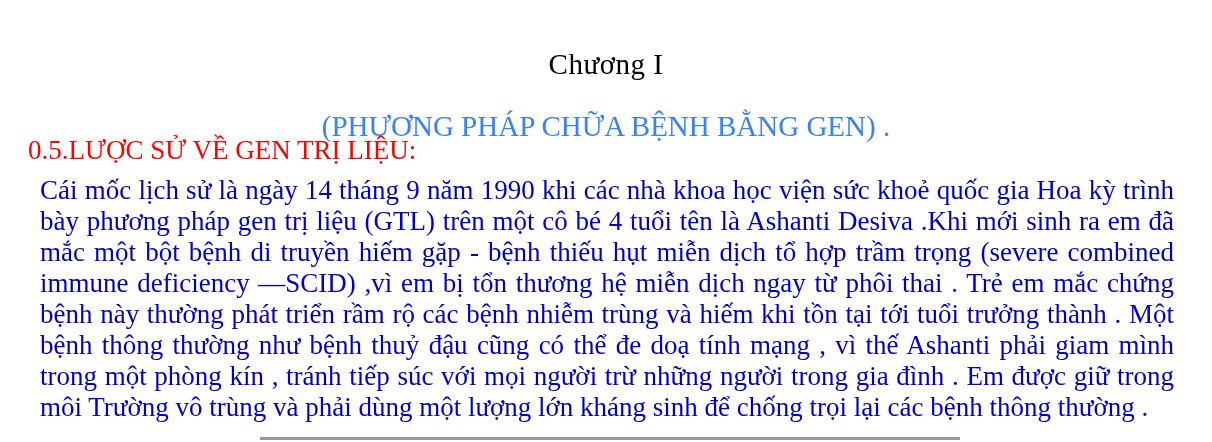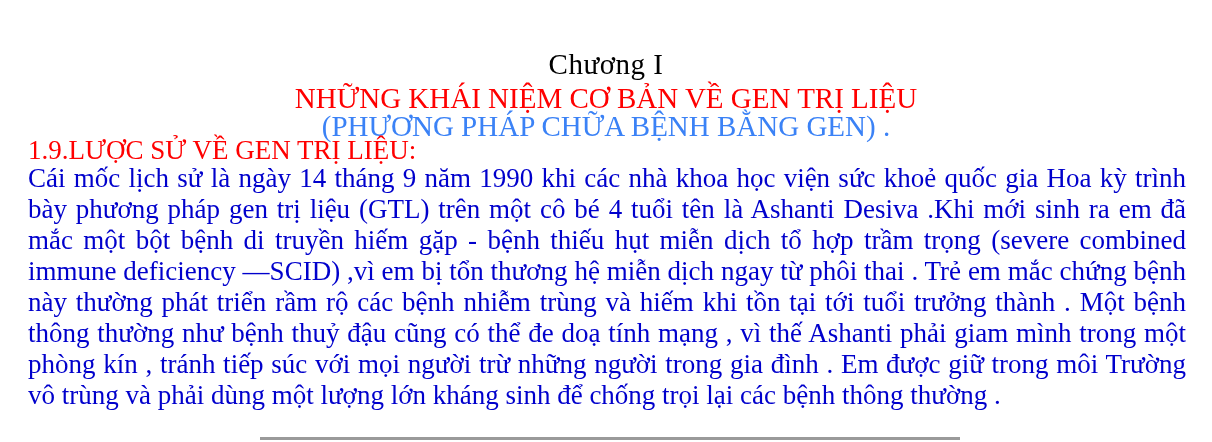--- a/index.html
+++ b/index.html
@@ -63,43 +63,42 @@
     top: 163px;
     left: 28px;
     width: 1158px;
     font-size: 27px;
     line-height: 31px;
     color: #0000cc;
     text-align: justify;
     text-justify: inter-word;
   }
   .body-text p {
-    margin: 0;
+    margin: 12px;
   }
   .bottom-rule {
     position: absolute;
     left: 260px;
     top: 437px;
     width: 700px;
     height: 3px;
     background: #9a9a9a;
   }
 </style>
 </head>
 <body>
 
 <div class="page">
 
   <div class="chapter-line">Chương  I</div>
 
-  <div class="title-line-1">NHỮNG KHÁI NIỆM CƠ BẢN VỀ GEN TRỊ LIỆU</div>
 
   <div class="title-line-2">(PHƯƠNG PHÁP CHỮA BỆNH BẰNG GEN) .</div>
 
-  <div class="section-heading">1.9.LƯỢC SỬ VỀ GEN TRỊ LIỆU:</div>
+  <div class="section-heading">0.5.LƯỢC SỬ VỀ GEN TRỊ LIỆU:</div>
 
   <div class="body-text">
     <p>Cái mốc lịch sử là ngày 14 tháng 9 năm 1990 khi  các nhà khoa học viện sức khoẻ quốc gia Hoa kỳ trình bày phương pháp gen trị liệu (GTL) trên một cô bé 4 tuổi tên là Ashanti Desiva .Khi mới sinh ra em đã mắc một bột bệnh di truyền hiếm gặp - bệnh thiếu hụt miễn dịch tổ hợp trầm trọng (severe combined immune deficiency —SCID) ,vì  em bị tổn thương hệ miễn dịch ngay  từ phôi thai . Trẻ em mắc chứng bệnh này thường phát triển rầm rộ các bệnh nhiễm trùng và hiếm khi tồn tại tới tuổi trưởng thành . Một bệnh thông thường như bệnh thuỷ đậu cũng có thể đe doạ tính mạng , vì thế Ashanti phải giam mình trong một phòng kín , tránh tiếp súc với mọi người trừ những người trong gia đình . Em được giữ trong môi Trường vô trùng và phải dùng một lượng lớn kháng sinh để chống trọi lại các bệnh thông thường .</p>
   </div>
 
   <div class="bottom-rule"></div>
 
 </div>
 
 </body></html>

